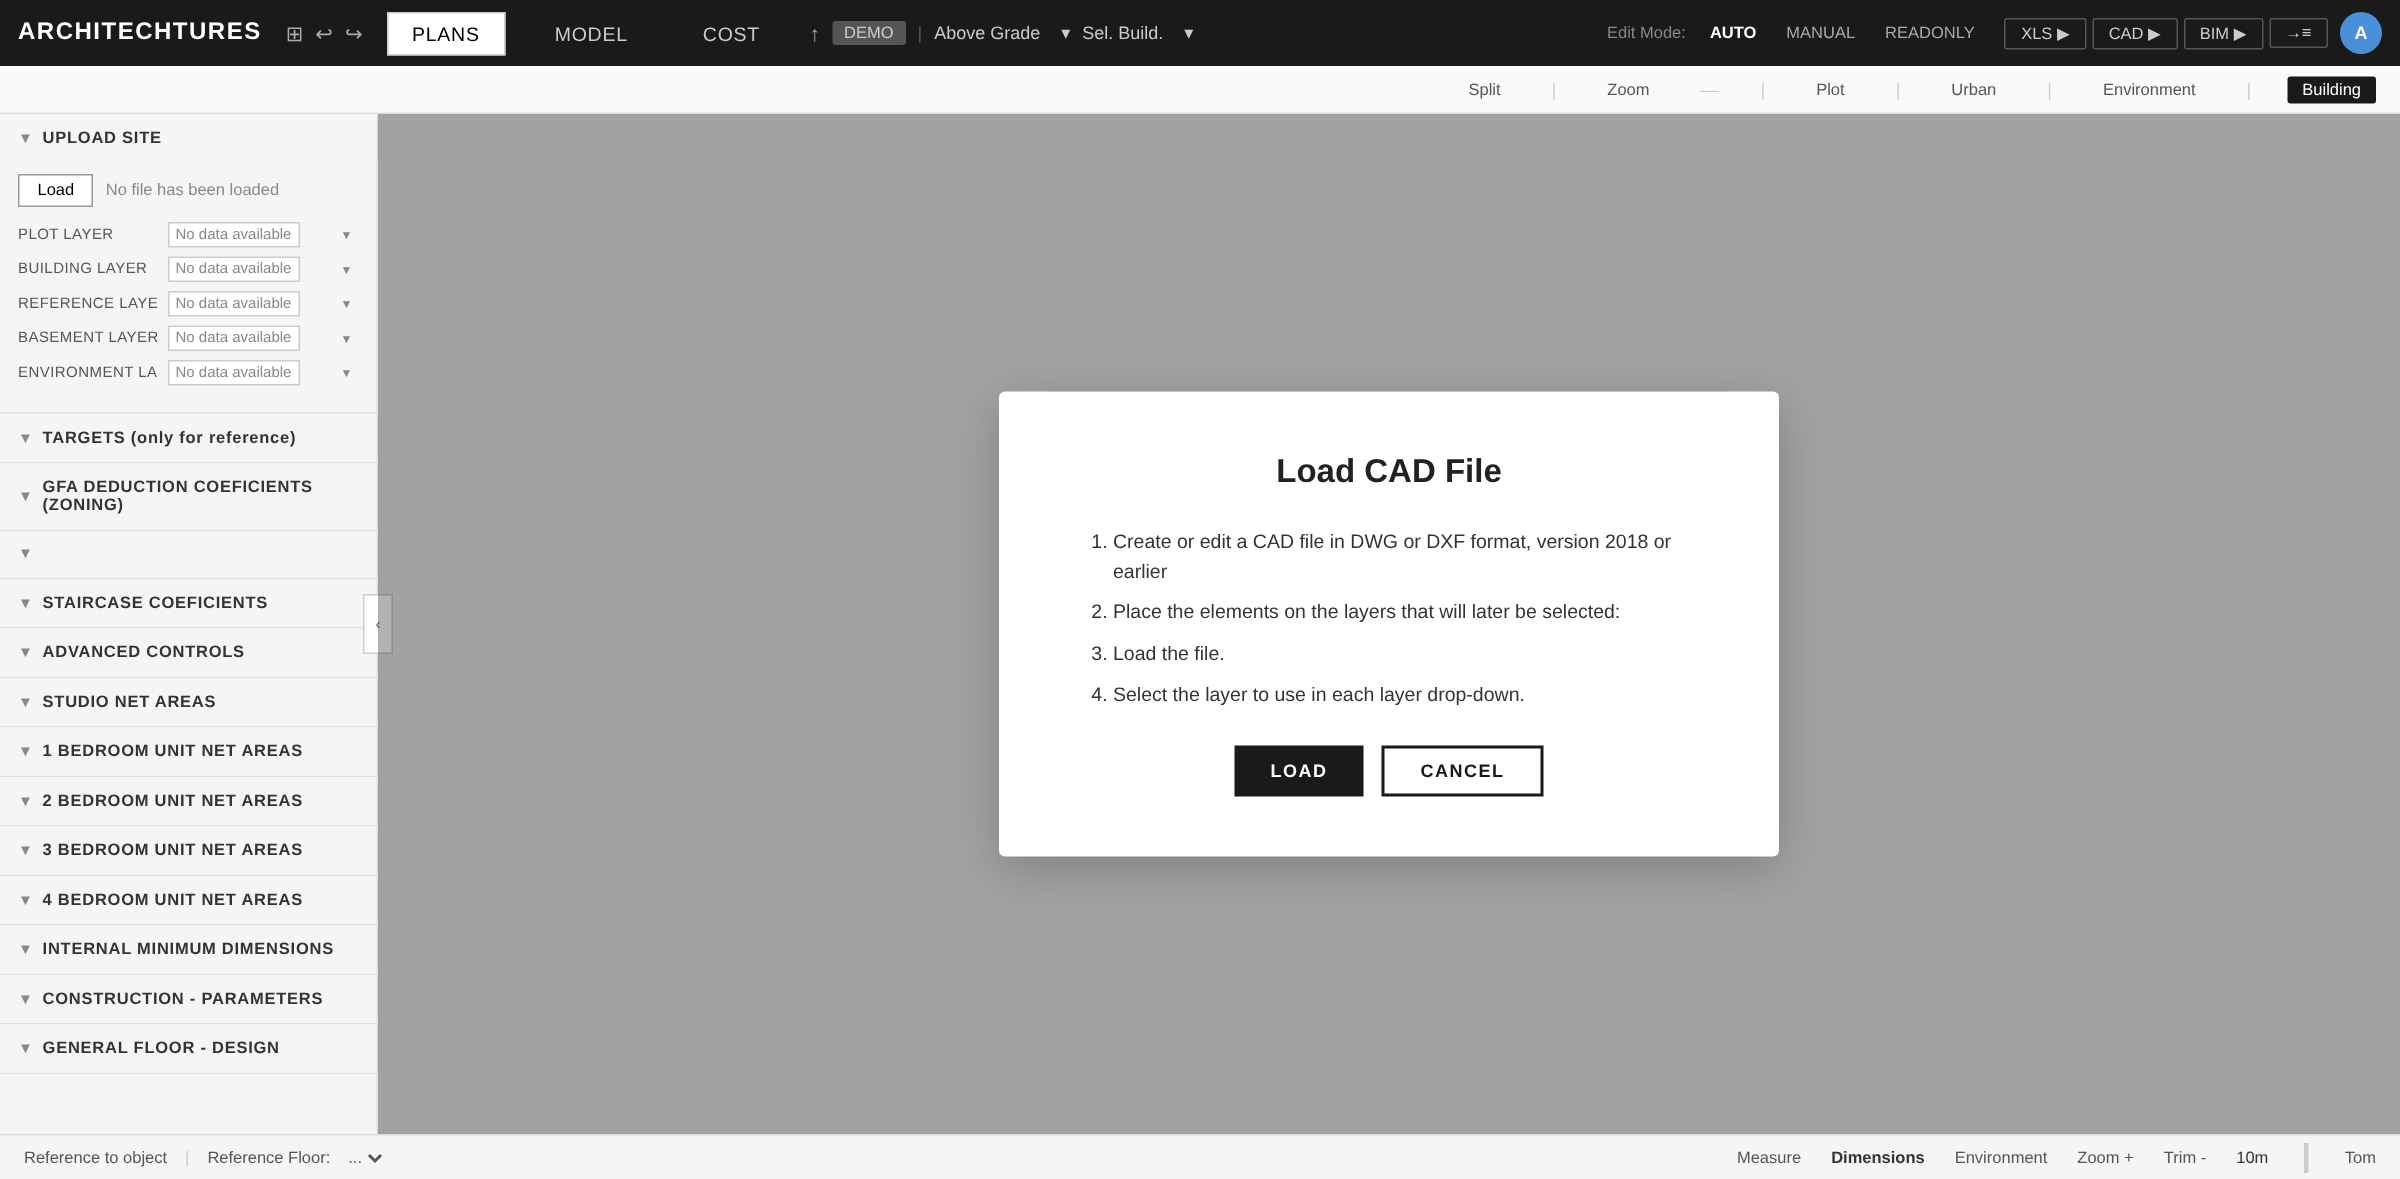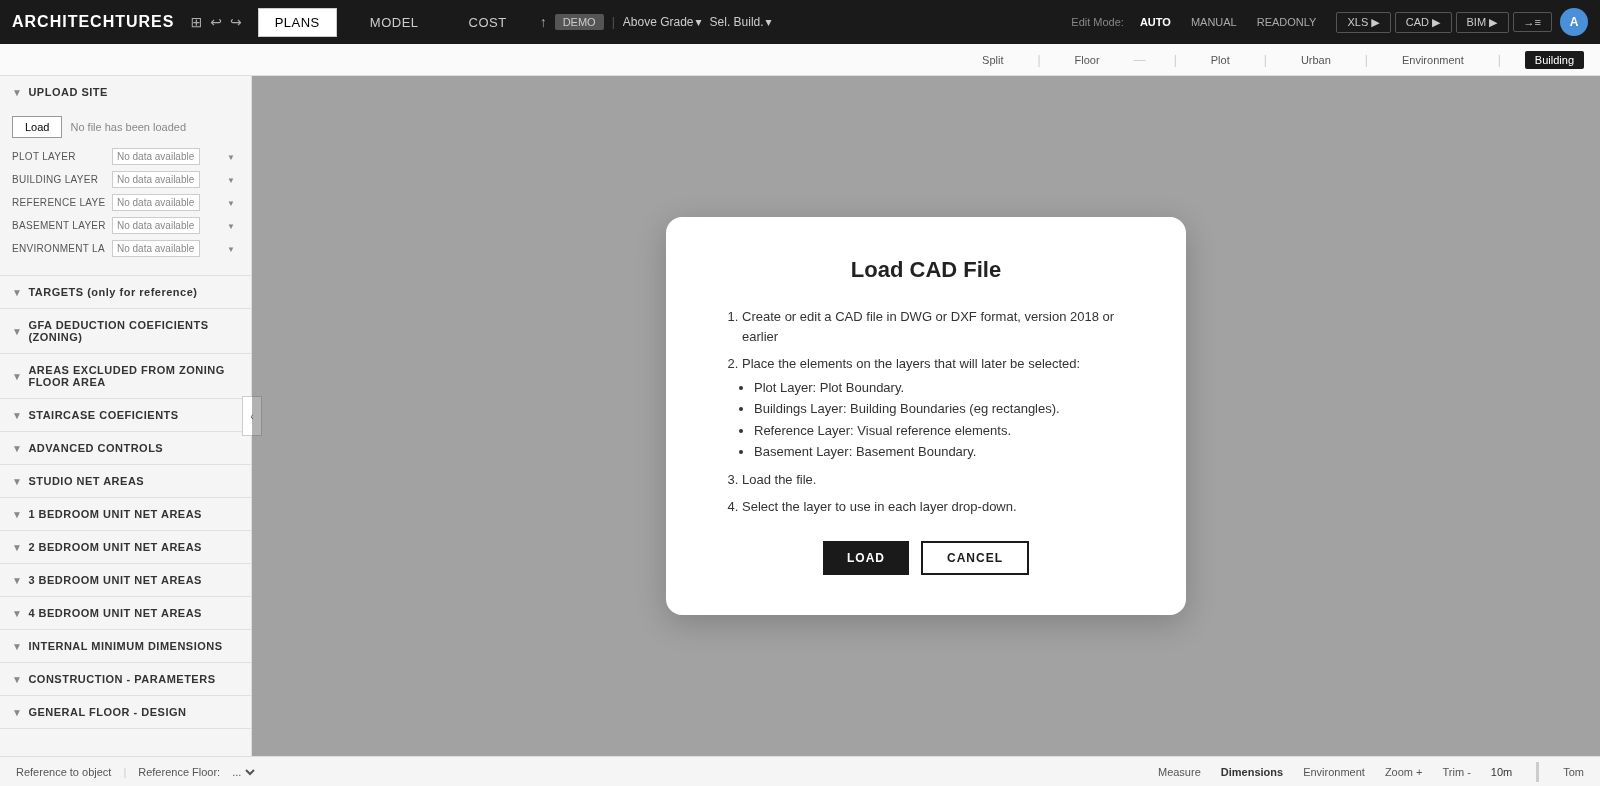--- a/index.html
+++ b/index.html
@@ -16,21 +16,21 @@
     .nav-icon { color: #aaa; cursor: pointer; font-size: 14px; }
     .nav-tabs { display: flex; align-items: center; gap: 16px; }
     .nav-tab {
       padding: 6px 16px; color: #ccc; cursor: pointer; font-size: 13px; letter-spacing: 0.5px;
       border: 1px solid transparent; background: transparent;
     }
     .nav-tab.active { background: #fff; color: #000; border-color: #ccc; }
     .nav-center { display: flex; align-items: center; gap: 8px; margin-left: 16px; color: #ccc; font-size: 12px; }
     .nav-center .demo-badge { background: #555; padding: 2px 8px; border-radius: 2px; font-size: 11px; }
     .nav-center .sep { color: #555; }
-    .nav-center .dropdown { display: flex; align-items: center; gap: 2px; cursor: pointer; }
+    .nav-center .dropdown { display: flex; align-items: center; gap: 14px; cursor: pointer; }
     .spacer { flex: 1; }
     .edit-mode-group { display: flex; align-items: center; gap: 4px; font-size: 11px; color: #aaa; }
     .edit-mode-group .label { color: #888; margin-right: 4px; }
     .edit-mode-btn { padding: 3px 8px; cursor: pointer; color: #aaa; }
     .edit-mode-btn.active { color: #fff; font-weight: bold; }
     .export-btns { display: flex; align-items: center; gap: 4px; margin-left: 12px; }
     .export-btn { padding: 3px 10px; background: transparent; color: #ccc; border: 1px solid #555; border-radius: 2px; cursor: pointer; font-size: 11px; }
     .user-avatar { width: 28px; height: 28px; border-radius: 50%; background: #4a90d9; color: #fff; display: flex; align-items: center; justify-content: center; font-size: 12px; font-weight: bold; margin-left: 8px; cursor: pointer; }
 
     
@@ -92,21 +92,21 @@
       font-size: 10px; color: #666;
     }
 
     
     .modal-overlay {
       position: absolute; top: 0; left: 0; right: 0; bottom: 0;
       background: rgba(0,0,0,0.3); display: flex; align-items: center; justify-content: center;
       z-index: 200;
     }
     .modal {
-      background: #fff; border-radius: 16px; padding: 40px 60px; max-width: 520px; width: 100%;
+      background: #fff; border-radius: 4px; padding: 40px 60px; max-width: 520px; width: 100%;
       box-shadow: 0 8px 32px rgba(0,0,0,0.2);
     }
     .modal-title { font-size: 22px; font-weight: bold; text-align: center; margin-bottom: 24px; color: #222; }
     .modal-instructions { margin-bottom: 24px; }
     .modal-instructions ol { padding-left: 16px; }
     .modal-instructions li { margin-bottom: 8px; font-size: 13px; color: #333; line-height: 1.5; }
     .modal-instructions ul { padding-left: 12px; margin-top: 4px; }
     .modal-instructions ul li { margin-bottom: 2px; font-size: 13px; list-style: disc; }
     .modal-buttons { display: flex; gap: 12px; justify-content: center; }
     .modal-btn-load {
@@ -176,21 +176,21 @@
     <button class="export-btn">→≡</button>
   </div>
   <div class="user-avatar">A</div>
 </div>
 
 <div class="second-bar">
   <div class="view-tabs">
     <span class="view-sep"></span>
     <button class="view-tab">Split</button>
     <span class="view-sep">|</span>
-    <button class="view-tab">Floor</button>
+    <button class="view-tab">Zoom</button>
     <span class="view-sep">—</span>
     <span class="view-sep">|</span>
     <button class="view-tab">Plot</button>
     <span class="view-sep">|</span>
     <button class="view-tab">Urban</button>
     <span class="view-sep">|</span>
     <button class="view-tab">Environment</button>
     <span class="view-sep">|</span>
     <button class="view-tab active">Building</button>
   </div>
@@ -263,21 +263,20 @@
     <div class="sidebar-section">
       <div class="sidebar-section-header">
         <span class="chevron">▼</span>
         <span>GFA DEDUCTION COEFICIENTS (ZONING)</span>
       </div>
     </div>
 
     <div class="sidebar-section">
       <div class="sidebar-section-header">
         <span class="chevron">▼</span>
-        <span>AREAS EXCLUDED FROM ZONING FLOOR AREA</span>
       </div>
     </div>
 
     <div class="sidebar-section">
       <div class="sidebar-section-header">
         <span class="chevron">▼</span>
         <span>STAIRCASE COEFICIENTS</span>
       </div>
     </div>
 
@@ -353,26 +352,20 @@
     <div class="modal-overlay">
       <div class="modal">
         <div class="modal-title">Load CAD File</div>
         <div class="modal-instructions">
           <ol>
             <li>
               <span>Create or edit a CAD file in DWG or DXF format, version 2018 or earlier</span>
             </li>
             <li>
               <span>Place the elements on the layers that will later be selected:</span>
-              <ul>
-                <li>Plot Layer: Plot Boundary.</li>
-                <li>Buildings Layer: Building Boundaries (eg rectangles).</li>
-                <li>Reference Layer: Visual reference elements.</li>
-                <li>Basement Layer: Basement Boundary.</li>
-              </ul>
             </li>
             <li>
               <span>Load the file.</span>
             </li>
             <li>
               <span>Select the layer to use in each layer drop-down.</span>
             </li>
           </ol>
         </div>
         <div class="modal-buttons">

